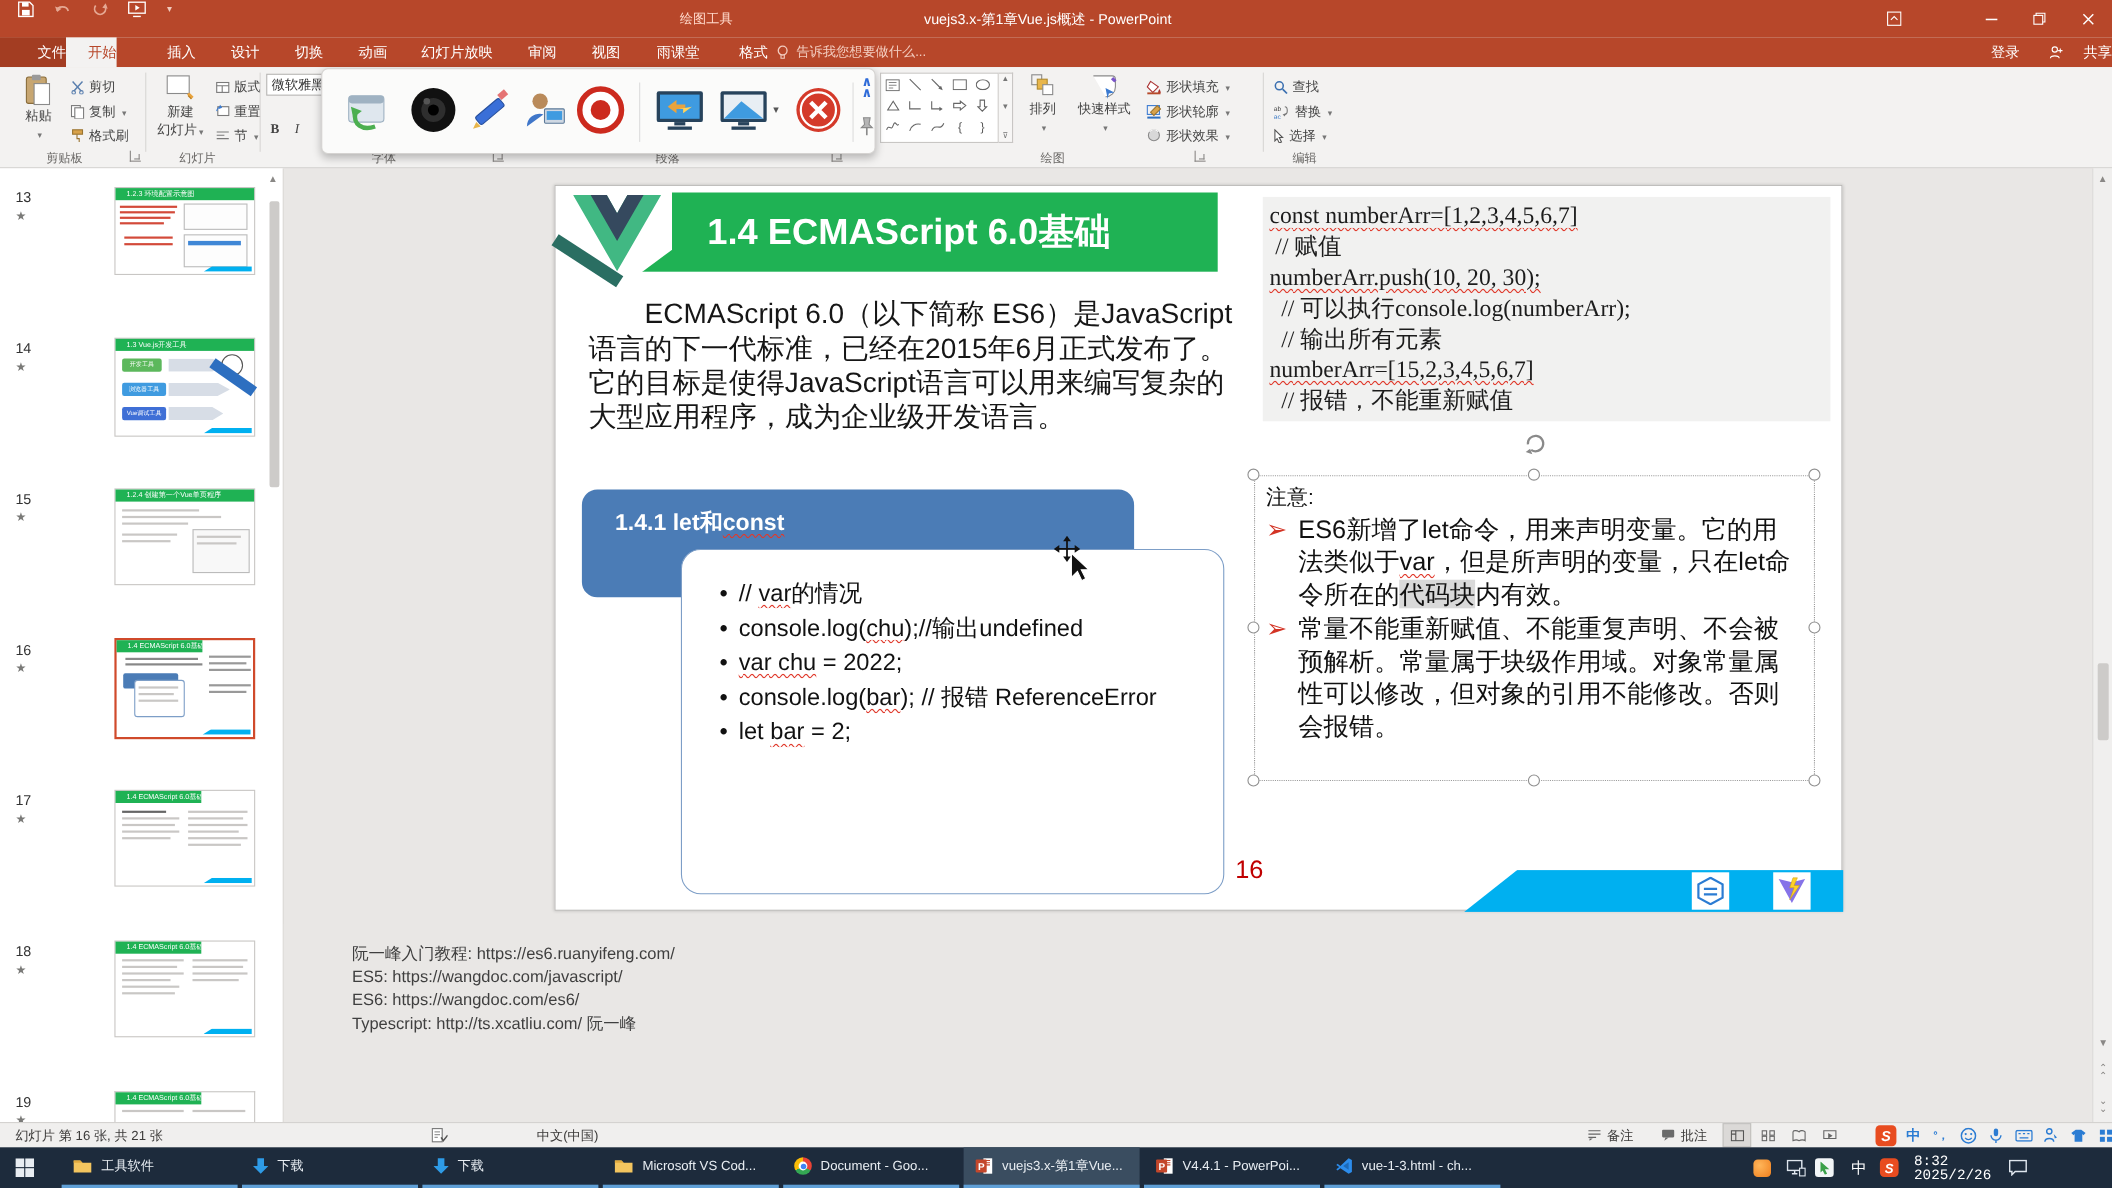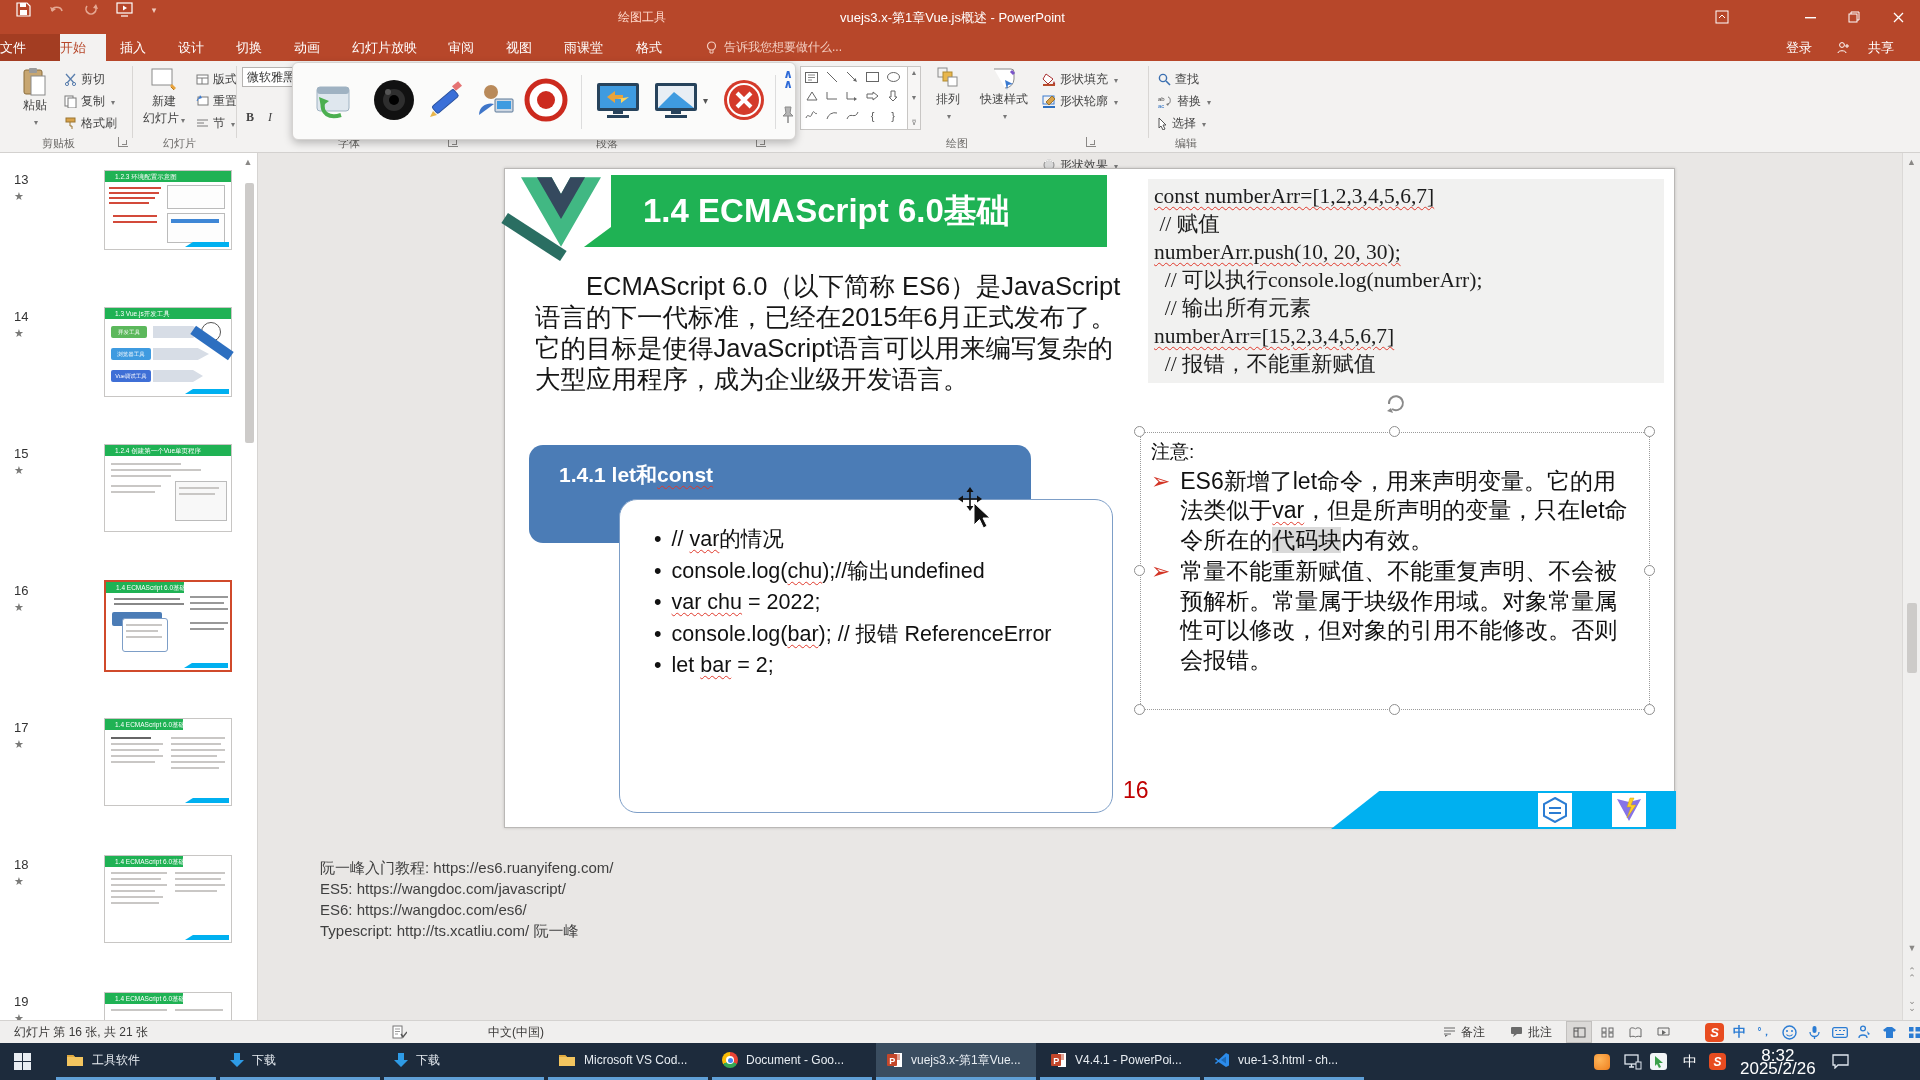--- a/index.html
+++ b/index.html
@@ -9,21 +9,21 @@
   .abs{position:absolute;}
   .nowrap{white-space:nowrap;overflow:hidden;}
   
   .titlebar{left:0;top:0;width:1920px;height:34px;background:#b7472a;color:#fff;}
   .qat-ic{display:inline-block;vertical-align:middle;margin-left:14px;}
   .ctx-label{color:#ffd9cb;font-size:12px;}
   .wtitle{font-size:13px;color:#fff;}
   .winbtn{width:44px;height:34px;display:flex;align-items:center;justify-content:center;color:#fff;}
   
   .tabrow{left:0;top:34px;width:1920px;height:27px;background:#b7472a;color:#fff;font-size:13px;}
-  .tab{position:absolute;top:0;height:27px;display:flex;align-items:center;justify-content:flex-start;}
+  .tab{position:absolute;top:0;height:27px;display:flex;align-items:center;justify-content:flex-end;}
   .tab.active{background:#f3f2f1;color:#b7472a;}
   .tellme{color:#f3cdc0;font-size:12px;}
   
   .ribbon{left:0;top:61px;width:1920px;height:92px;background:#f3f2f1;border-bottom:1px solid #d3d1cf;color:#444;font-size:12px;}
   .gsep{position:absolute;top:5px;height:72px;width:1px;background:#d8d6d4;}
   .glabel{position:absolute;top:75px;font-size:11px;color:#6a6866;}
   .lnch{position:absolute;top:76px;width:10px;height:10px;border-left:1px solid #8a8886;border-bottom:1px solid #8a8886;}
   .lnch:after{content:"";position:absolute;right:1px;bottom:1px;width:4px;height:4px;border-right:1px solid #8a8886;border-bottom:1px solid #8a8886;}
   .rbtn-s{position:absolute;height:20px;display:flex;align-items:center;gap:4px;color:#444;}
   .rbtn-big{position:absolute;display:flex;flex-direction:column;align-items:center;color:#444;}
@@ -77,21 +77,21 @@
   .statusbar{left:0;top:1020px;width:1920px;height:23px;background:#f0efee;border-top:1px solid #d4d2d0;color:#3b3a39;font-size:12px;}
   .sbitem{position:absolute;top:0;height:22px;display:flex;align-items:center;gap:5px;}
   .viewbtn{width:26px;height:22px;display:flex;align-items:center;justify-content:center;}
   .viewbtn.pressed{background:#dbd9d7;border:1px solid #c2c0be;}
   .imeic{width:19px;height:19px;display:flex;align-items:center;justify-content:center;font-size:13px;color:#2b7cd3;font-weight:bold;}
   
   .taskbar{left:0;top:1043px;width:1920px;height:37px;background:#1d2b3c;color:#e8edf2;font-size:12px;}
   .tbtn{position:absolute;top:0;height:37px;display:flex;align-items:center;gap:8px;padding:0 10px;border-bottom:3px solid #5f9fd6;}
   .tbtn.active{background:#3a4d60;}
   .tray{position:absolute;top:0;height:37px;display:flex;align-items:center;gap:0;}
-  .clock{font-size:17px;line-height:13px;text-align:center;color:#fff;}
+  .clock{font-size:13px;line-height:13px;color:#fff;font-family:Liberation Mono, monospace;}
   svg{display:block;}
 </style>
 </head>
 <body>
 
 <div id="app">
 
   <div class="abs titlebar">
     <span class="qat-ic" style="margin-left:16px;">
       <svg width="15" height="15" viewBox="0 0 15 15">
@@ -403,21 +403,21 @@
     </div>
     <div class="rbtn-s" style="left:1042px;top:30px;">
       <svg width="14" height="13" viewBox="0 0 14 13">
           <rect x="1" y="1" width="11" height="8" fill="none" stroke="#3a7ad0"></rect>
           <path d="M10 1l3 3-6 6-3-3z" fill="#d8a24a" stroke="#9a7430"></path>
           <rect x="1" y="11" width="12" height="2" fill="#2d6fc0"></rect>
         </svg>
       <span>形状轮廓</span>
         <span class="dd"></span>
     </div>
-    <div class="rbtn-s" style="left:1042px;top:52px;margin-top:42px;">
+    <div class="rbtn-s" style="left:1042px;top:52px;">
       <svg width="14" height="13" viewBox="0 0 14 13">
           <circle cx="7" cy="6" r="5" fill="#d8d8d8" stroke="#8a8a8a"></circle>
           <path d="M3 3a5 5 0 0 1 8 0" fill="none" stroke="#fff"></path>
         </svg>
       <span>形状效果</span>
         <span class="dd"></span>
     </div>
     <span class="glabel" style="left:946px;">绘图</span>
     <span class="lnch" style="left:1086px;"></span>
     <div class="gsep" style="left:1148px;"></div>

